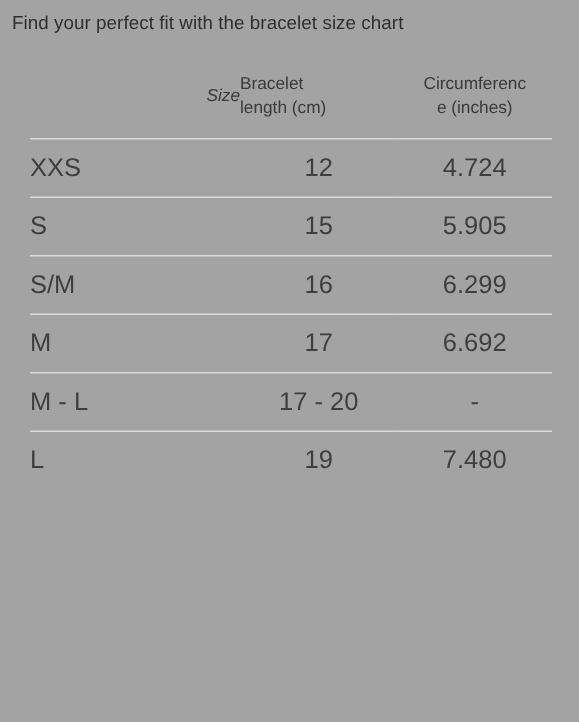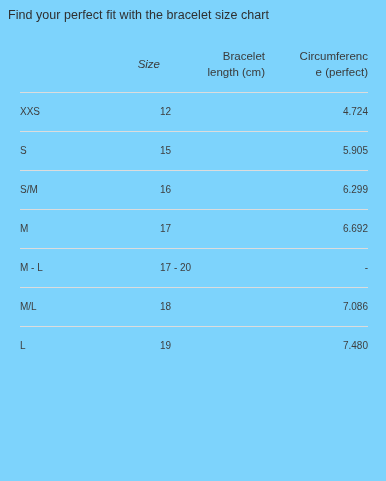--- a/index.html
+++ b/index.html
@@ -12,21 +12,21 @@
     overflow: hidden;
     background: #f1f1f0;
     font-family: "Liberation Sans", sans-serif;
     -webkit-font-smoothing: antialiased;
   }
 
   #page {
     position: relative;
     width: 386px;
     height: 481px;
-    background: #7dd3fc;
+    background: #a3a3a3;
     overflow: hidden;
   }
 
   .page-title {
     position: absolute;
     left: 8px;
     top: 7px;
     font-size: 12.5px;
     line-height: 17px;
     color: #2f2f2f;
@@ -47,61 +47,61 @@
   .size-table col.c-length { width: 105px; }
   .size-table col.c-circ   { width: 103px; }
 
   .size-table th,
   .size-table td {
     border: 0;
     border-bottom: 1px solid #dcdcdc;
     padding: 0;
     font-weight: normal;
     color: #3a3a3a;
-    font-size: 10px;
+    font-size: 17px;
   }
 
   .size-table thead th {
     height: 56px;
     vertical-align: middle;
     line-height: 16px;
     color: #3a3a3a;
     font-size: 11.5px;
   }
 
   .th-size {
     text-align: right;
     padding-left: 7px;
     font-style: italic;
   }
   .th-length {
-    text-align: right;
+    text-align: left;
     padding-right: 6px;
   }
   .th-circ {
-    text-align: right;
     padding-right: 3px;
   }
 
   .size-table tbody td {
     height: 38px;
     vertical-align: middle;
     line-height: 16px;
     color: #3e3e3e;
   }
 
   .cell-size {
     text-align: left;
     padding-left: 7px;
   }
   .cell-length {
+    text-align: center;
     padding-right: 6px;
   }
   .cell-circ {
-    text-align: right;
+    text-align: center;
     padding-right: 3px;
   }
 
   .size-table tbody tr:last-child td {
     border-bottom: 0;
   }
 </style>
 </head>
 <body>
 
@@ -112,21 +112,21 @@
   <table class="size-table">
     <colgroup>
       <col class="c-size">
       <col class="c-length">
       <col class="c-circ">
     </colgroup>
     <thead>
       <tr>
         <th class="th-size">Size</th>
         <th class="th-length"><span>Bracelet</span><br><span>length (cm)</span></th>
-        <th class="th-circ"><span>Circumferenc</span><br><span>e (perfect)</span></th>
+        <th class="th-circ"><span>Circumferenc</span><br><span>e (inches)</span></th>
       </tr>
     </thead>
     <tbody>
       <tr>
         <td class="cell-size">XXS</td>
         <td class="cell-length">12</td>
         <td class="cell-circ">4.724</td>
       </tr>
       <tr>
         <td class="cell-size">S</td>
@@ -142,25 +142,20 @@
         <td class="cell-size">M</td>
         <td class="cell-length">17</td>
         <td class="cell-circ">6.692</td>
       </tr>
       <tr>
         <td class="cell-size">M - L</td>
         <td class="cell-length">17 - 20</td>
         <td class="cell-circ">-</td>
       </tr>
       <tr>
-        <td class="cell-size">M/L</td>
-        <td class="cell-length">18</td>
-        <td class="cell-circ">7.086</td>
-      </tr>
-      <tr>
         <td class="cell-size">L</td>
         <td class="cell-length">19</td>
         <td class="cell-circ">7.480</td>
       </tr>
     </tbody>
   </table>
 
 </div>
 
 </body></html>

